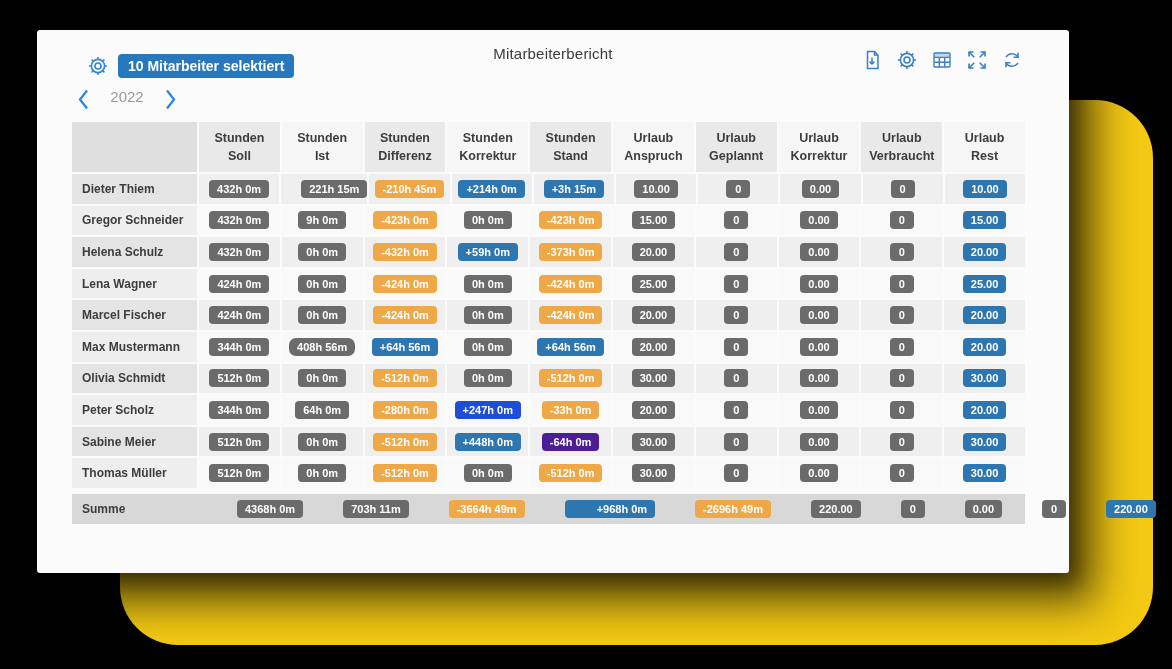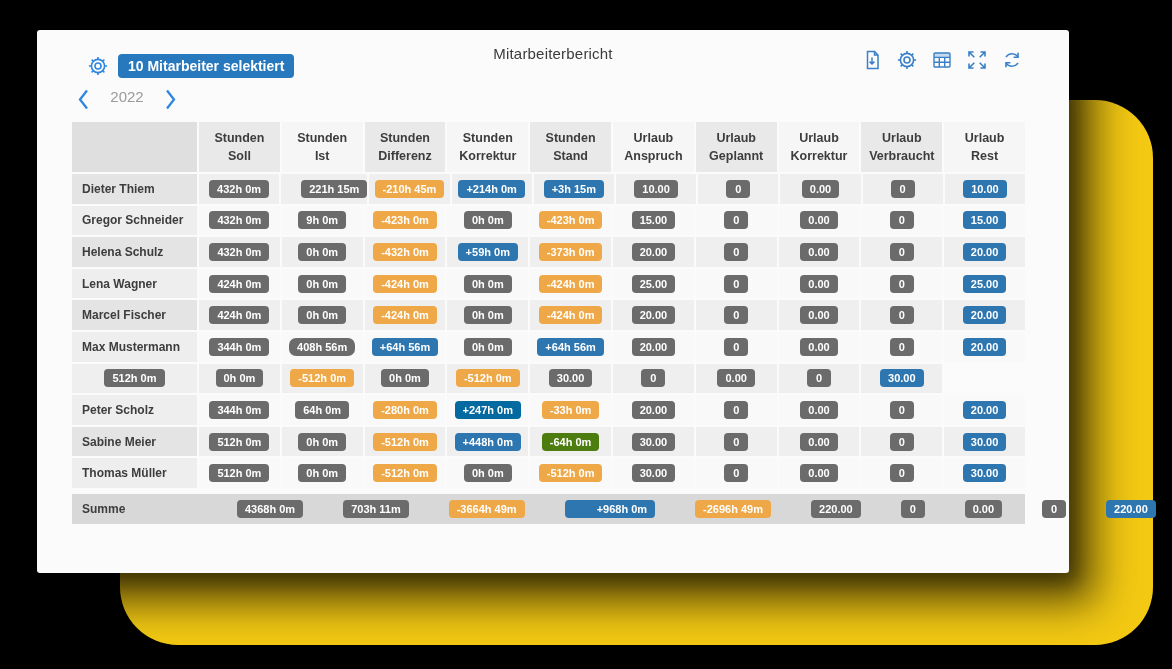--- a/index.html
+++ b/index.html
@@ -374,20 +374,21 @@
             <div class="badge" style="background: rgb(107, 107, 107);">0.00</div>
           </div>
           <div class="tcell">
             <div class="badge" style="background: rgb(107, 107, 107);">0</div>
           </div>
           <div class="tcell">
             <div class="badge" style="background: rgb(46, 118, 176);">20.00</div>
           </div>
         </div>
         <div class="trow odd">
+          <div class="ncell">Olivia Schmidt</div>
           <div class="tcell">
             <div class="badge" style="background: rgb(107, 107, 107);">512h 0m</div>
           </div>
           <div class="tcell">
             <div class="badge" style="background: rgb(107, 107, 107);">0h 0m</div>
           </div>
           <div class="tcell">
             <div class="badge" style="background: rgb(239, 168, 71);">-512h 0m</div>
           </div>
           <div class="tcell">
@@ -417,21 +418,21 @@
           <div class="tcell">
             <div class="badge" style="background: rgb(107, 107, 107);">344h 0m</div>
           </div>
           <div class="tcell">
             <div class="badge" style="background: rgb(107, 107, 107);">64h 0m</div>
           </div>
           <div class="tcell">
             <div class="badge" style="background: rgb(239, 168, 71);">-280h 0m</div>
           </div>
           <div class="tcell">
-            <div class="badge" style="background: #0369a1;">+247h 0m</div>
+            <div class="badge" style="background: #1d4ed8;">+247h 0m</div>
           </div>
           <div class="tcell">
             <div class="badge" style="background: rgb(239, 168, 71);">-33h 0m</div>
           </div>
           <div class="tcell">
             <div class="badge" style="background: rgb(107, 107, 107);">20.00</div>
           </div>
           <div class="tcell">
             <div class="badge" style="background: rgb(107, 107, 107);">0</div>
           </div>
@@ -453,21 +454,21 @@
           <div class="tcell">
             <div class="badge" style="background: rgb(107, 107, 107);">0h 0m</div>
           </div>
           <div class="tcell">
             <div class="badge" style="background: rgb(239, 168, 71);">-512h 0m</div>
           </div>
           <div class="tcell">
             <div class="badge" style="background: rgb(46, 118, 176);">+448h 0m</div>
           </div>
           <div class="tcell">
-            <div class="badge" style="background: #4d7c0f;">-64h 0m</div>
+            <div class="badge" style="background: #4c1d95;">-64h 0m</div>
           </div>
           <div class="tcell">
             <div class="badge" style="background: rgb(107, 107, 107);">30.00</div>
           </div>
           <div class="tcell">
             <div class="badge" style="background: rgb(107, 107, 107);">0</div>
           </div>
           <div class="tcell">
             <div class="badge" style="background: rgb(107, 107, 107);">0.00</div>
           </div>

